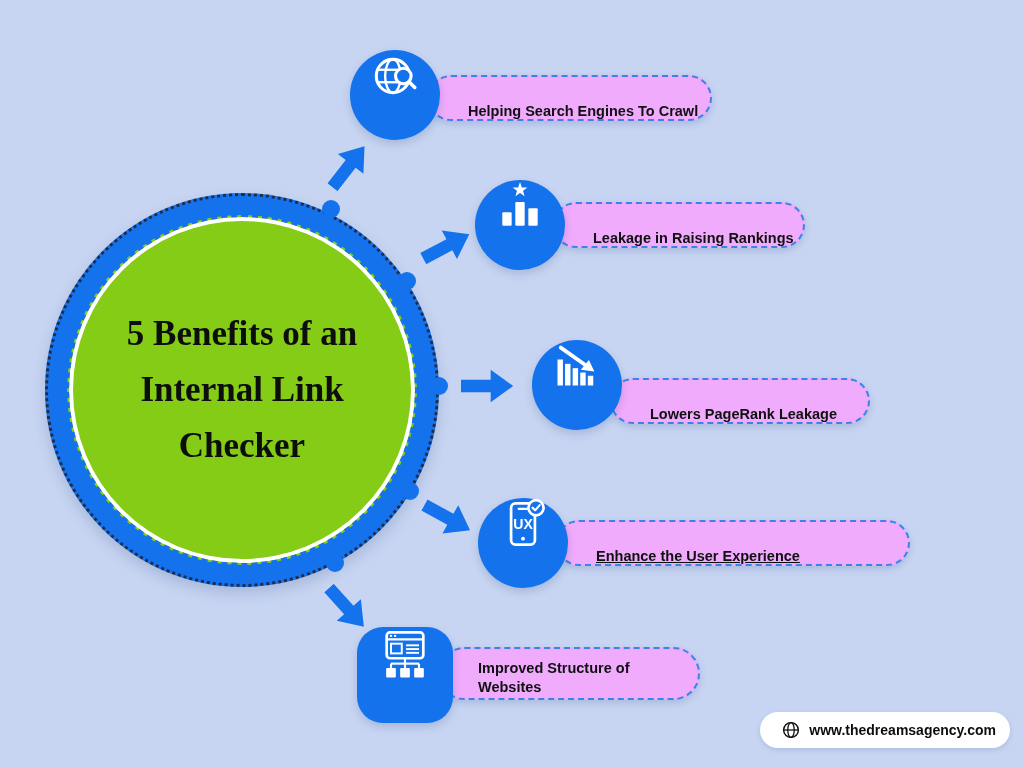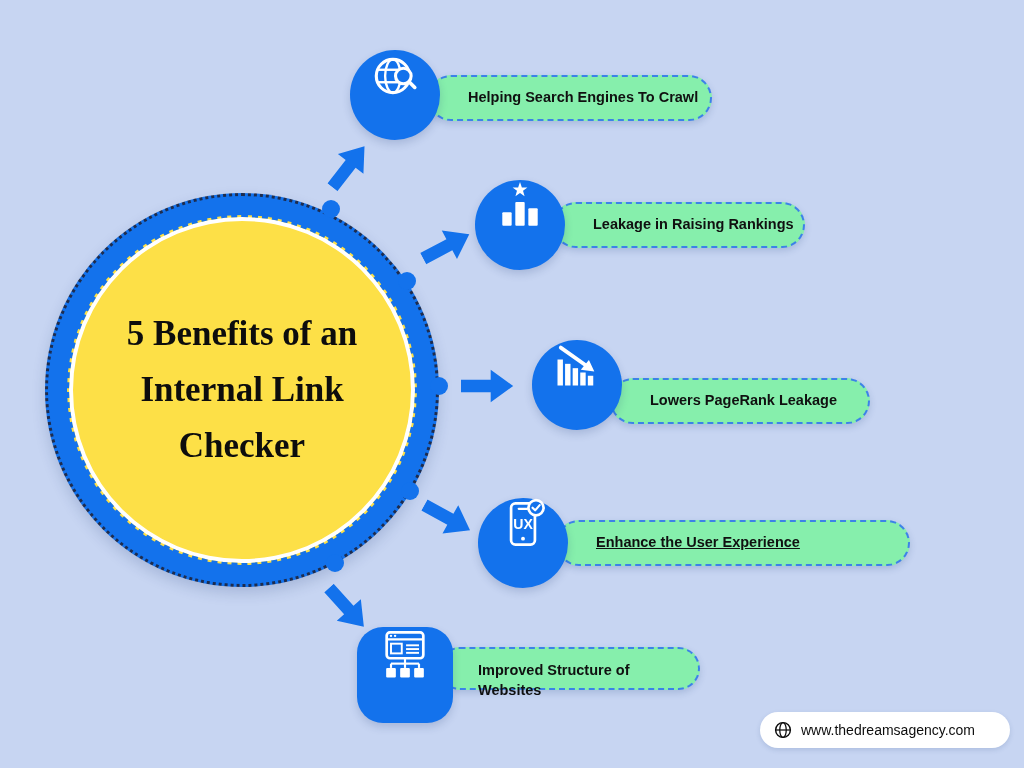--- a/index.html
+++ b/index.html
@@ -19,21 +19,21 @@
     width: 394px; height: 394px;
     border-radius: 50%;
     background: #1372ec;
     border: 3px dotted #1d2c4e;
     box-sizing: border-box;
     box-shadow: 0 6px 14px rgba(20, 50, 110, 0.18);
   }
   .hub-inner {
     position: absolute;
     left: 19px; top: 19px; right: 19px; bottom: 19px;
-    background: #fde047;
+    background: #84cc16;
     border: 2px dashed #1372ec;
     border-radius: 50%;
     box-shadow: inset 0 0 0 4px #ffffff;
     display: flex;
     flex-direction: column;
     align-items: center;
     justify-content: center;
   }
   .hub-title {
     font-family: "Liberation Serif", serif;
@@ -74,63 +74,64 @@
     background: #1372ec;
     display: flex;
     justify-content: center;
     z-index: 3;
     box-shadow: 0 4px 8px rgba(20, 50, 110, 0.18);
   }
   .node-icon.squircle { border-radius: 26px; width: 96px; height: 96px; }
 
   .pill {
     position: absolute;
-    background: #86efac;
+    background: #f0abfc;
     border: 2px dashed #3c82e8;
     border-radius: 30px;
     display: flex;
-    align-items: flex-start;
+    align-items: flex-end;
     font-weight: 700;
     font-size: 14.5px;
     color: #101010;
     padding: 12px 16px 0 38px;
     box-sizing: border-box;
     box-shadow: 0 3px 7px rgba(30, 60, 120, 0.18);
     z-index: 2;
     white-space: nowrap;
   }
   .pill.wrap { white-space: normal; line-height: 1.35; }
 
   .icon-1 { left: 350px; top: 50px; }
   .pill-1 { left: 428px; top: 75px;  width: 284px; height: 46px; }
   .icon-2 { left: 475px; top: 180px; }
   .pill-2 { left: 553px; top: 202px; width: 252px; height: 46px; }
   .icon-3 { left: 532px; top: 340px; }
   .pill-3 { left: 610px; top: 362px; width: 260px; height: 46px; margin-top: 16px; }
   .icon-4 { left: 478px; top: 498px; }
   .pill-4 { left: 556px; top: 520px; width: 354px; height: 46px; text-decoration: underline; }
   .icon-5 { left: 357px; top: 627px; }
-  .pill-5 { left: 438px; top: 647px; width: 262px; height: 43px; }
+  .pill-5 { left: 438px; top: 647px; width: 262px; height: 53px; }
 
   
   .footer-pill {
     position: absolute;
     left: 760px; top: 712px;
     width: 250px; height: 36px;
     background: #ffffff;
     border-radius: 18px;
     display: flex;
     align-items: center;
     gap: 9px;
     padding: 0 14px;
     box-sizing: border-box;
-    font-weight: 400;
+    font-weight: 700;
     font-size: 14px;
     color: #0d0d0d;
     box-shadow: 0 2px 5px rgba(30, 60, 120, 0.15);
+    justify-content: flex-end;
   }
 </style>
 </head>
 <body>
 
 <div class="canvas">
 
   <div class="hub">
     <div class="hub-inner">
       <div class="hub-title">

